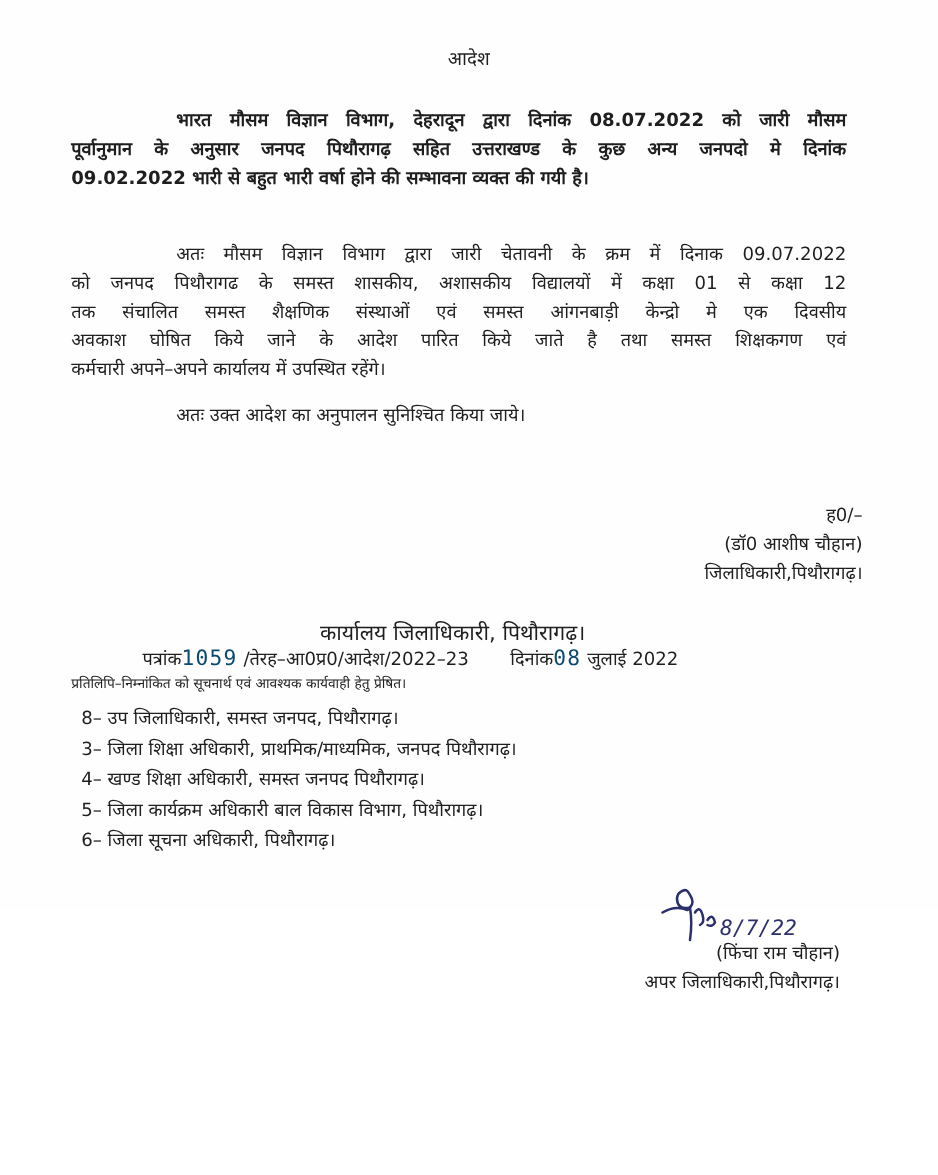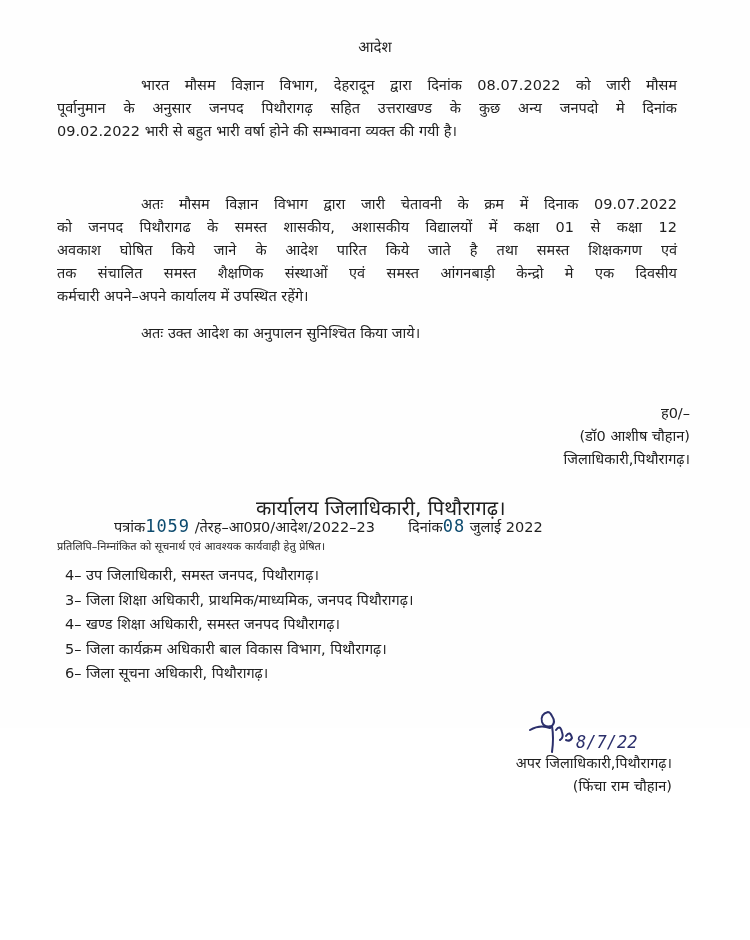--- a/index.html
+++ b/index.html
@@ -40,21 +40,21 @@
     .para .line.last { text-align-last: left; }
     .indent { padding-left: 84px; }
     .sig-block {
       position: absolute;
       text-align: right;
       font-size: 14.5px;
       line-height: 23px;
     }
     .sig-block div { white-space: nowrap; }
     .office {
-      left: 256px; top: 494px; font-size: 20px;
+      left: 256px; top: 494px; font-size: 17px;
     }
     .ref {
       left: 114px; top: 516px; font-size: 14.5px;
     }
     .hand {
       font-family: "DejaVu Sans Mono", "Liberation Mono", monospace;
       font-size: 17px;
       color: #0c4a6e;
       letter-spacing: 1px;
     }
@@ -77,31 +77,31 @@
       width: 140px; height: 48px;
     }
   </style>
 </head>
 <body>
 
 <div class="page">
 
   <div class="abs title">आदेश</div>
 
-  <div class="para" style="top:74px;">
+  <div class="para" style="top:86px;font-weight:bold;">
     <span class="line indent">भारत मौसम विज्ञान विभाग, देहरादून द्वारा दिनांक 08.07.2022 को जारी मौसम</span>
     <span class="line">पूर्वानुमान के अनुसार जनपद पिथौरागढ़ सहित उत्तराखण्ड के कुछ अन्य जनपदो मे दिनांक</span>
     <span class="line last">09.02.2022 भारी से बहुत भारी वर्षा होने की सम्भावना व्यक्त की गयी है।</span>
   </div>
 
   <div class="para" style="top:193px;">
     <span class="line indent">अतः मौसम विज्ञान विभाग द्वारा जारी चेतावनी के क्रम में दिनाक 09.07.2022</span>
     <span class="line">को जनपद पिथौरागढ के समस्त शासकीय, अशासकीय विद्यालयों में कक्षा 01 से कक्षा 12</span>
+    <span class="line">तक संचालित समस्त शैक्षणिक संस्थाओं एवं समस्त आंगनबाड़ी केन्द्रो मे एक दिवसीय</span>
     <span class="line">अवकाश घोषित किये जाने के आदेश पारित किये जाते है तथा समस्त शिक्षकगण एवं</span>
-    <span class="line">तक संचालित समस्त शैक्षणिक संस्थाओं एवं समस्त आंगनबाड़ी केन्द्रो मे एक दिवसीय</span>
     <span class="line last">कर्मचारी अपने–अपने कार्यालय में उपस्थित रहेंगे।</span>
   </div>
 
   <div class="para" style="top:322px;">
     <span class="line last indent">अतः उक्त आदेश का अनुपालन सुनिश्चित किया जाये।</span>
   </div>
 
   <div class="sig-block" style="left:494px; top:402px; width:196px;">
     <div style="padding-left:14px;">ह0/–</div>
     <div>(डॉ0 आशीष चौहान)</div>
@@ -114,36 +114,36 @@
     <span>पत्रांक</span><span class="hand">1059</span>
     <span>/तेरह–आ0प्र0/आदेश/2022–23</span>
     <span style="display:inline-block; width:24px;"></span>
     <span>दिनांक</span><span class="hand">08</span>
     <span>जुलाई 2022</span>
   </div>
 
   <div class="abs copy-intro">प्रतिलिपि–निम्नांकित को सूचनार्थ एवं आवश्यक कार्यवाही हेतु प्रेषित।</div>
 
   <ul class="copy-list">
-    <li>4– उप जिलाधिकारी, समस्त जनपद, पिथौरागढ़।</li>
+    <li>8– उप जिलाधिकारी, समस्त जनपद, पिथौरागढ़।</li>
     <li>3– जिला शिक्षा अधिकारी, प्राथमिक/माध्यमिक, जनपद पिथौरागढ़।</li>
     <li>4– खण्ड शिक्षा अधिकारी, समस्त जनपद पिथौरागढ़।</li>
     <li>5– जिला कार्यक्रम अधिकारी बाल विकास विभाग, पिथौरागढ़।</li>
     <li>6– जिला सूचना अधिकारी, पिथौरागढ़।</li>
   </ul>
 
   <svg class="signature-svg" viewBox="0 0 140 48">
     <g fill="none" stroke="#2b2f6b" stroke-width="2" stroke-linecap="round" stroke-linejoin="round">
       <path d="M4 22 Q14 16 24 20 L26 18"></path>
       <path d="M22 4 Q14 6 16 14 Q18 20 26 18 Q30 14 26 8 Q24 4 22 4"></path>
       <path d="M26 18 Q28 30 26 44"></path>
       <path d="M30 22 Q34 16 36 24 Q38 30 34 32"></path>
       <path d="M40 28 Q44 22 46 30 Q44 34 40 32"></path>
     </g>
     <text x="50" y="40" font-family="DejaVu Sans Mono, monospace" font-size="17" fill="#2b2f6b" font-style="italic">8/7/22</text>
   </svg>
 
   <div class="sig-block" style="left:432px; top:752px; width:240px;">
+    <div style="padding-left:30px;">(फिंचा राम चौहान)</div>
     <div>अपर जिलाधिकारी,पिथौरागढ़।</div>
-    <div style="padding-left:30px;">(फिंचा राम चौहान)</div>
   </div>
 
 </div>
 
 </body></html>

